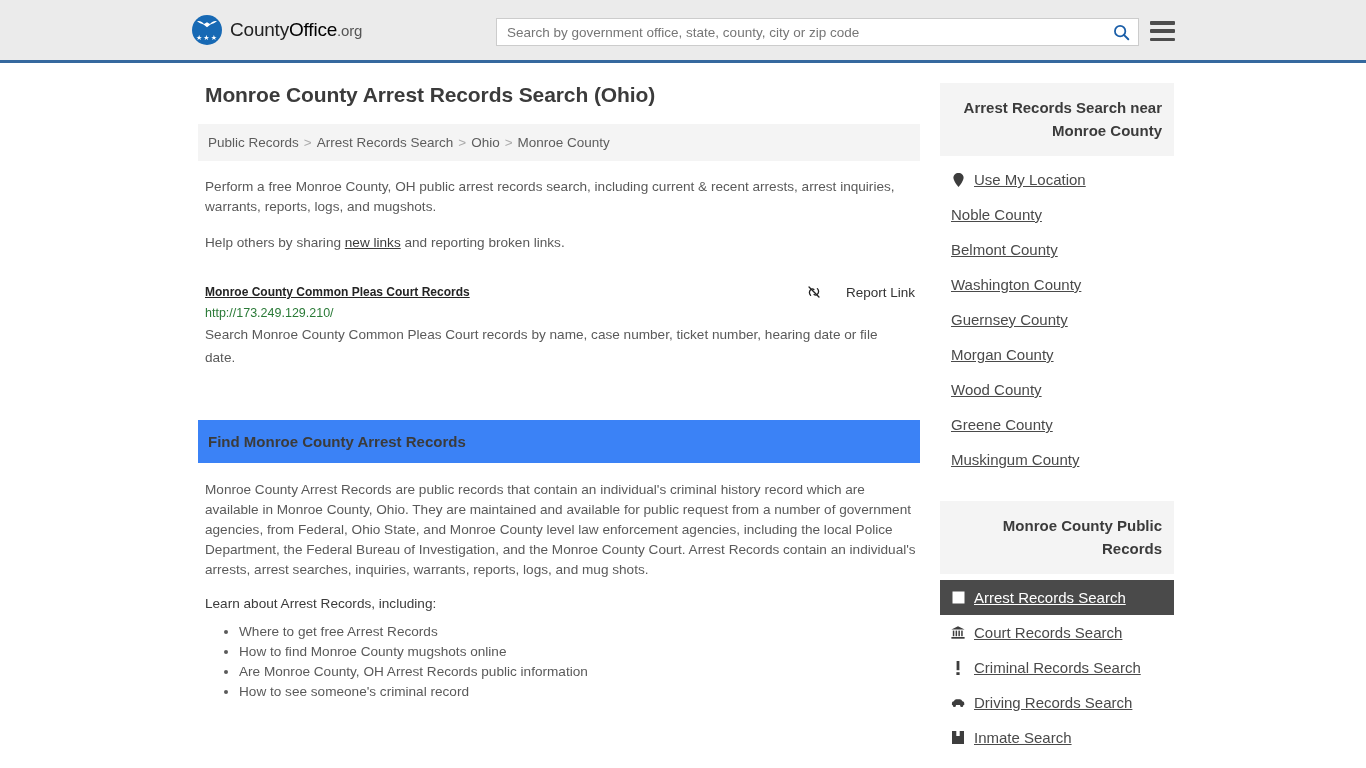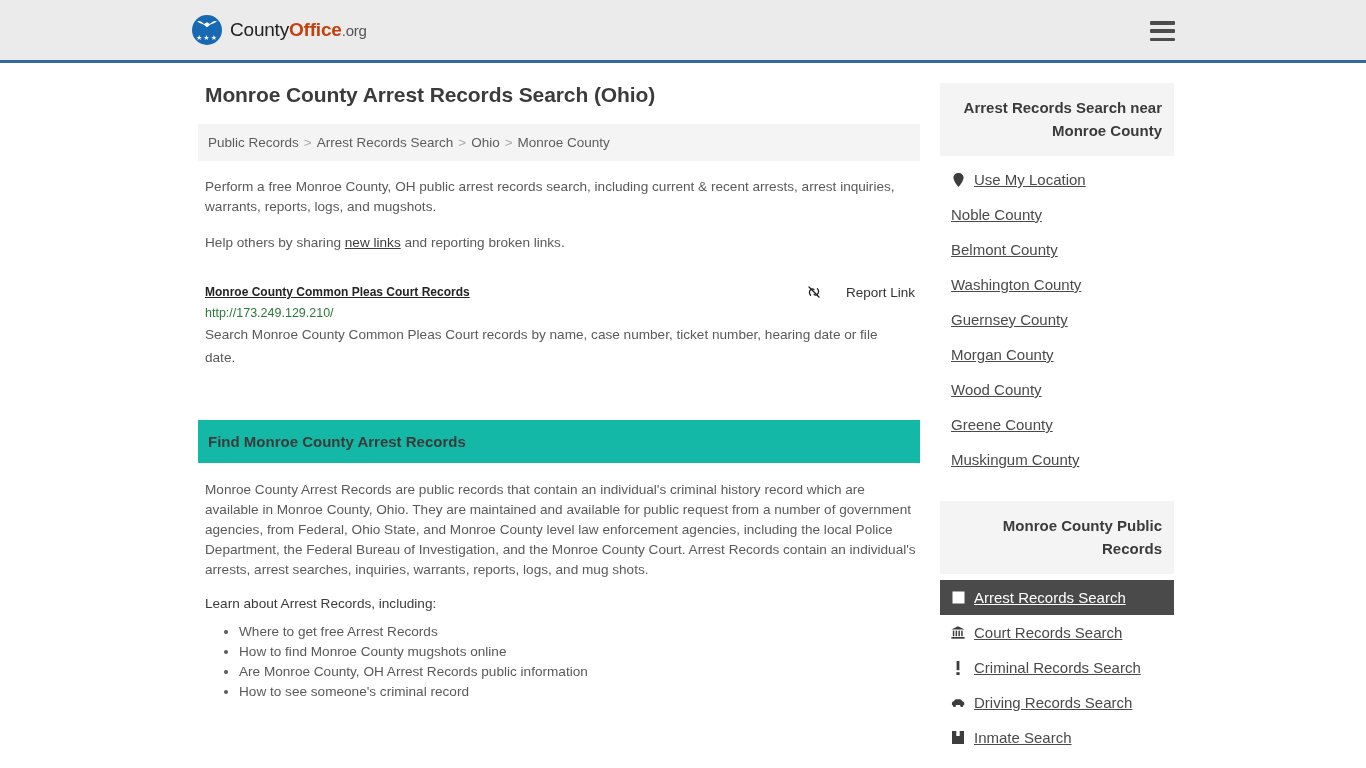--- a/index.html
+++ b/index.html
@@ -50,21 +50,21 @@
     letter-spacing: 1px;
     line-height: 7px;
   }
   .logo-text {
     margin-left: 8px;
     font-size: 19px;
     color: #222;
     letter-spacing: -0.2px;
     white-space: nowrap;
   }
-  .logo-text .b { color: #c2410c; font-weight: bold; }
+  .logo-text .b { color: #000000; font-weight: normal; }
   .logo-text .c { color: #222; }
   .logo-text .org { color: #555; font-size: 15px; }
 
   .search-wrap {
     position: absolute;
     left: 496px;
     top: 18px;
     width: 643px;
     height: 28px;
     background: #ffffff;
@@ -176,21 +176,21 @@
   .result-desc {
     font-size: 13.6px;
     line-height: 23px;
     color: #5a5a5a;
     margin-top: 3px;
     max-width: 690px;
   }
 
   
   .section-head {
-    background: #14b8a6;
+    background: #3b82f6;
     padding: 13px 10px;
     margin-top: 51px;
     font-size: 15px;
     font-weight: bold;
     color: #3b3b3b;
   }
   .section-body {
     font-size: 13.6px;
     line-height: 20px;
     color: #5a5a5a;
@@ -258,20 +258,29 @@
   <a class="logo-wrap" href="#">
     <span class="logo-mark">
       <svg class="eagle" viewBox="0 0 22 10">
         <path d="M1 1 C4 0.5 7 2 8 4 L11 2.2 L14 4 C15 2 18 0.5 21 1 C19 3 17 3.6 14.5 4.4 L11 7.2 L7.5 4.4 C5 3.6 3 3 1 1 Z" fill="#ffffff"></path>
       </svg>
       <span class="stars">★★★</span>
     </span>
     <span class="logo-text"><span class="c">County</span><span class="b">Office</span><span class="org">.org</span></span>
   </a>
 
+  <div class="search-wrap">
+    <input class="search-input" type="text" placeholder="Search by government office, state, county, city or zip code" style="">
+    <button class="search-btn">
+      <svg width="17" height="17" viewBox="0 0 20 20">
+        <circle cx="8.4" cy="8.4" r="6.1" fill="none" stroke="#1a5ea8" stroke-width="2.1"></circle>
+        <line x1="12.8" y1="12.8" x2="18" y2="18" stroke="#1a5ea8" stroke-width="2.3" stroke-linecap="round"></line>
+      </svg>
+    </button>
+  </div>
 
   <div class="hamburger">
     <span></span>
     <span></span>
     <span></span>
   </div>
 </div>
 
 <div class="page">
 

